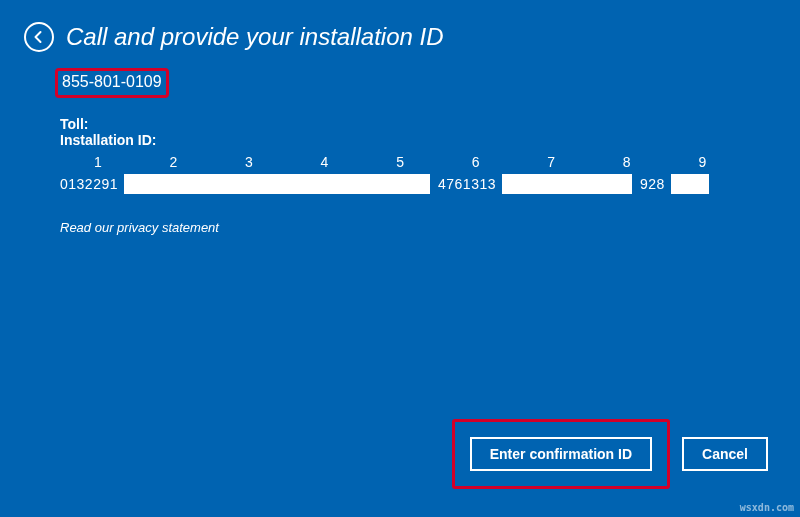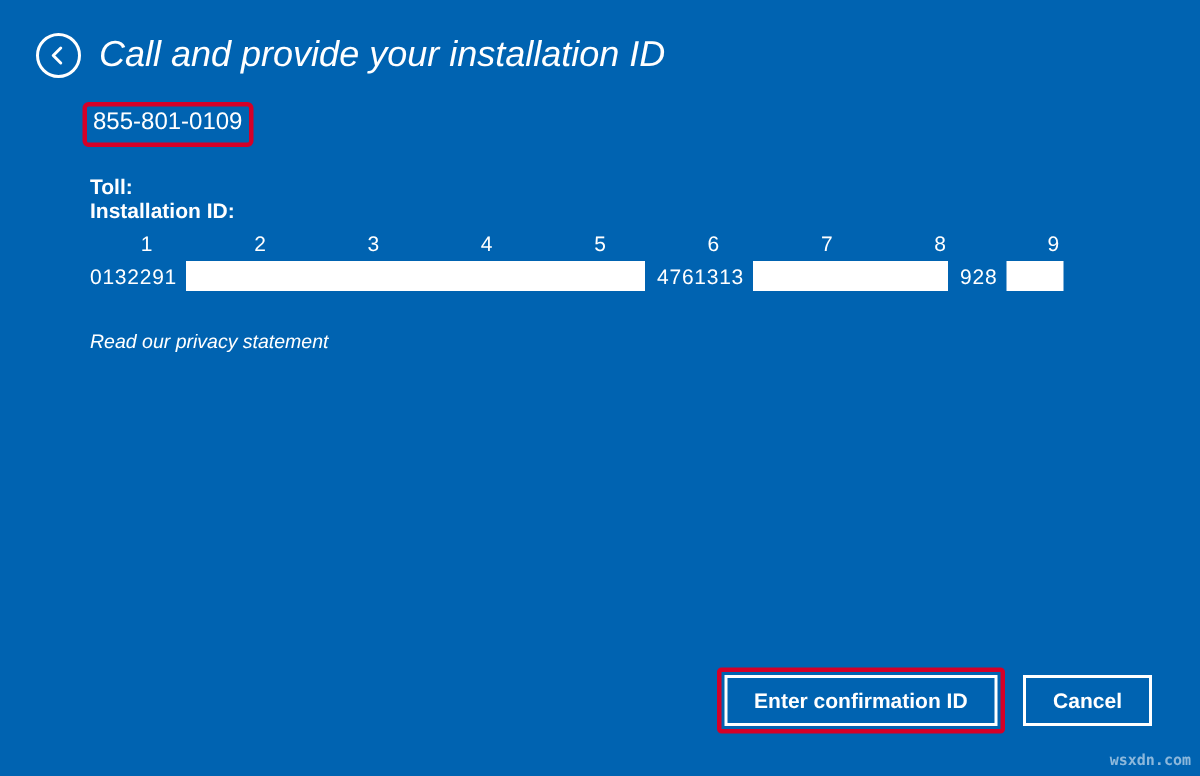--- a/index.html
+++ b/index.html
@@ -114,21 +114,21 @@
     color: #ffffff;
     font-size: 14px;
     font-weight: 600;
     padding: 0 18px;
     cursor: pointer;
     font-family: inherit;
   }
   .btn-primary-wrap {
     border: 3px solid #d40028;
     border-radius: 3px;
-    padding: 2px;
+    padding: 15px;
     display: inline-block;
   }
   .watermark {
     position: absolute;
     bottom: 4px;
     right: 6px;
     font-size: 10px;
     color: rgba(255,255,255,0.55);
     font-family: monospace;
     font-weight: bold;

